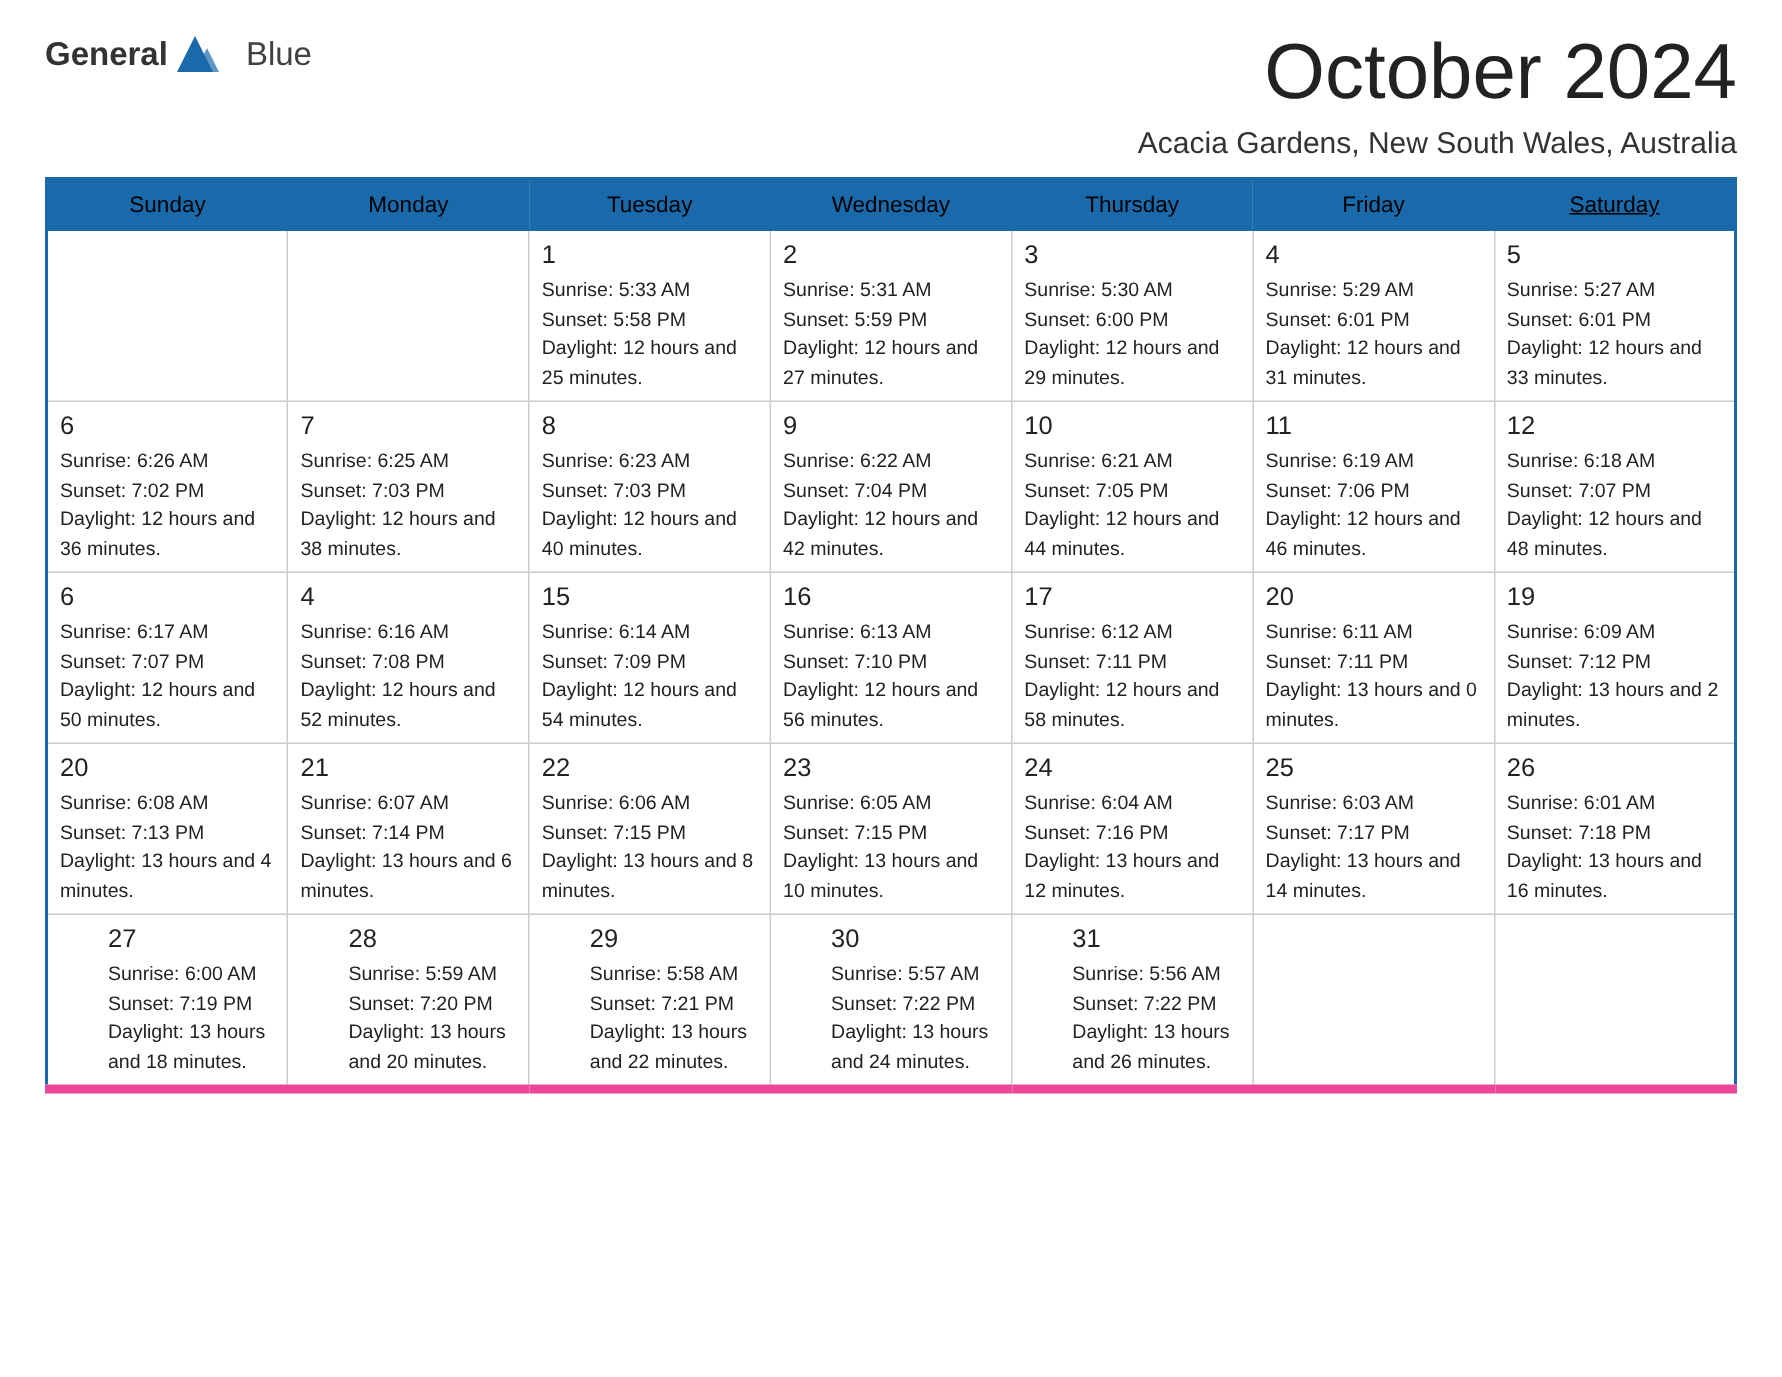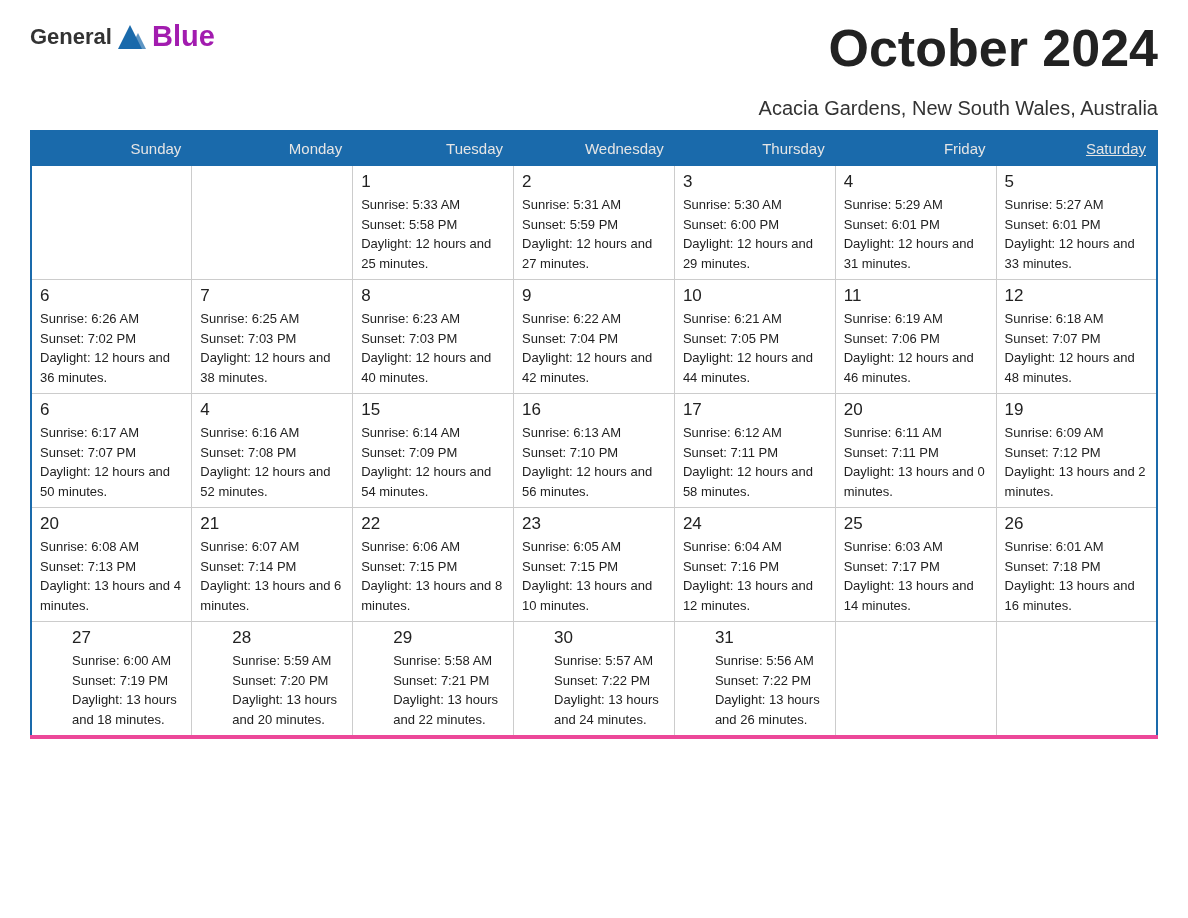--- a/index.html
+++ b/index.html
@@ -12,58 +12,58 @@
     }
     .header {
       display: flex;
       justify-content: space-between;
       align-items: flex-start;
       margin-bottom: 10px;
     }
     .logo {
       display: flex;
       align-items: center;
-      gap: 4px;
+      gap: 16px;
     }
     .logo-text-general {
       font-size: 22px;
       font-weight: bold;
       color: #333;
     }
     .logo-text-blue {
-      font-size: 29px;
-      font-weight: bold;
-      color: #a21caf;
+      font-size: 22px;
+      font-weight: normal;
+      color: #404040;
     }
     .title-section {
       text-align: right;
     }
     .month-title {
       font-size: 52px;
-      font-weight: bold;
+      font-weight: normal;
       color: #222;
       line-height: 1.1;
     }
     .location-title {
       font-size: 20px;
       color: #333;
-      margin-top: 20px;
+      margin-top: 8px;
     }
     table {
       width: 100%;
       border-collapse: collapse;
       margin-top: 10px;
     }
     thead th {
       background-color: #1a6aab;
-      color: #e5e5e5;
+      color: #000000;
       padding: 8px 10px;
       font-size: 15px;
       font-weight: normal;
-      text-align: right;
+      text-align: center;
       border: 1px solid #1a6aab;
     }
     tbody td {
       border: 1px solid #ccc;
       vertical-align: top;
       padding: 6px 8px;
       width: 14.28%;
       min-height: 110px;
       height: 110px;
     }
@@ -76,21 +76,21 @@
     }
     .day-info {
       font-size: 13px;
       color: #222;
       line-height: 1.5;
     }
     .empty-cell {
       background: #fff;
     }
     tbody tr:last-child td {
-      border-bottom: 4px solid #ec4899;
+      border-bottom: 6px solid #ec4899;
       padding-left: 40px;
     }
     tbody tr td:first-child {
       border-left: 2px solid #1a6aab;
     }
     tbody tr td:last-child {
       border-right: 2px solid #1a6aab;
     }
     thead tr th:first-child {
       border-left: 2px solid #1a6aab;

